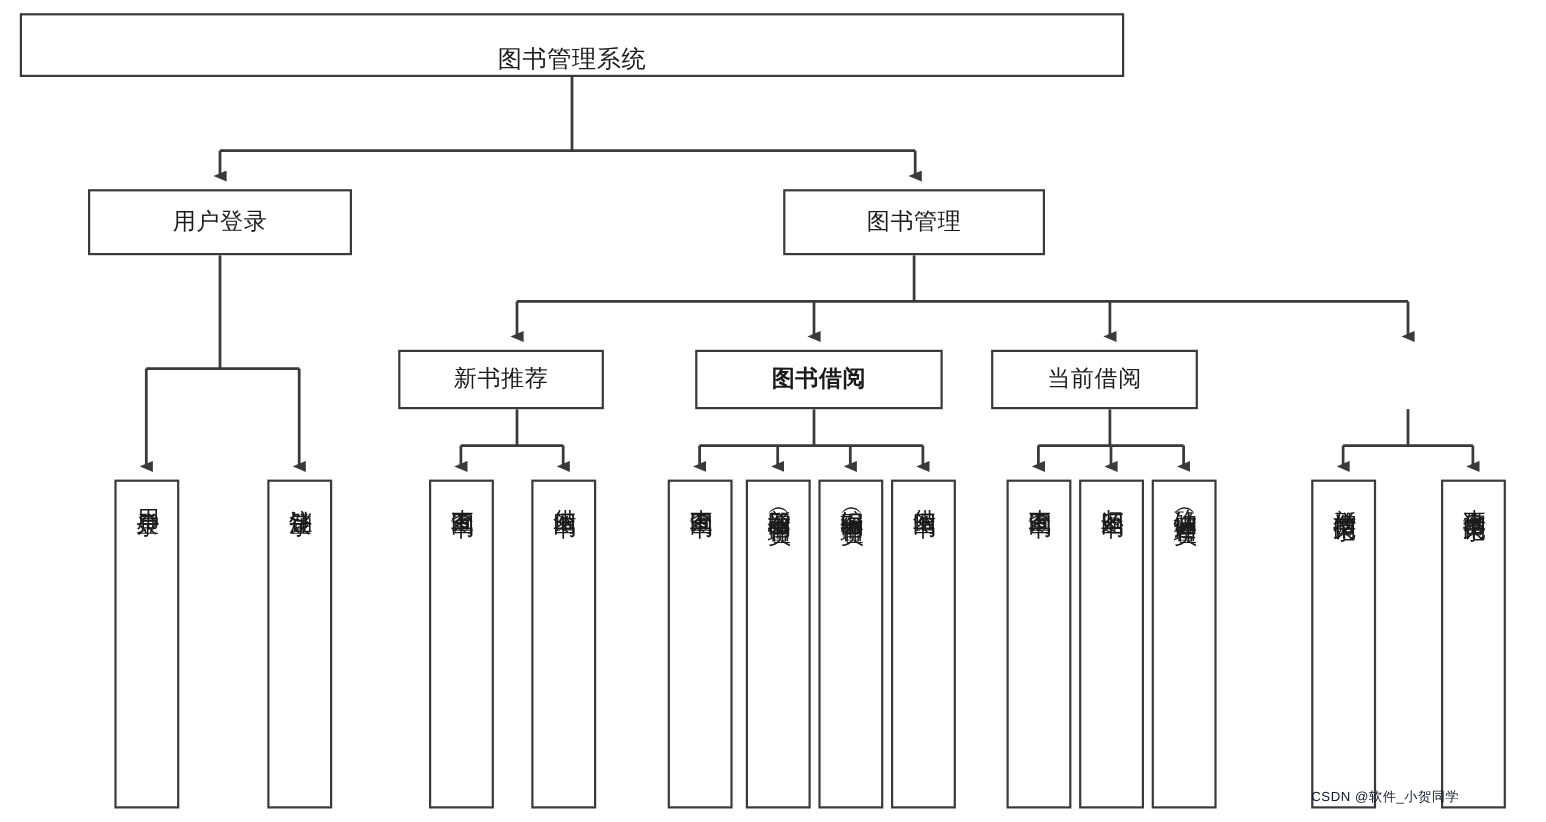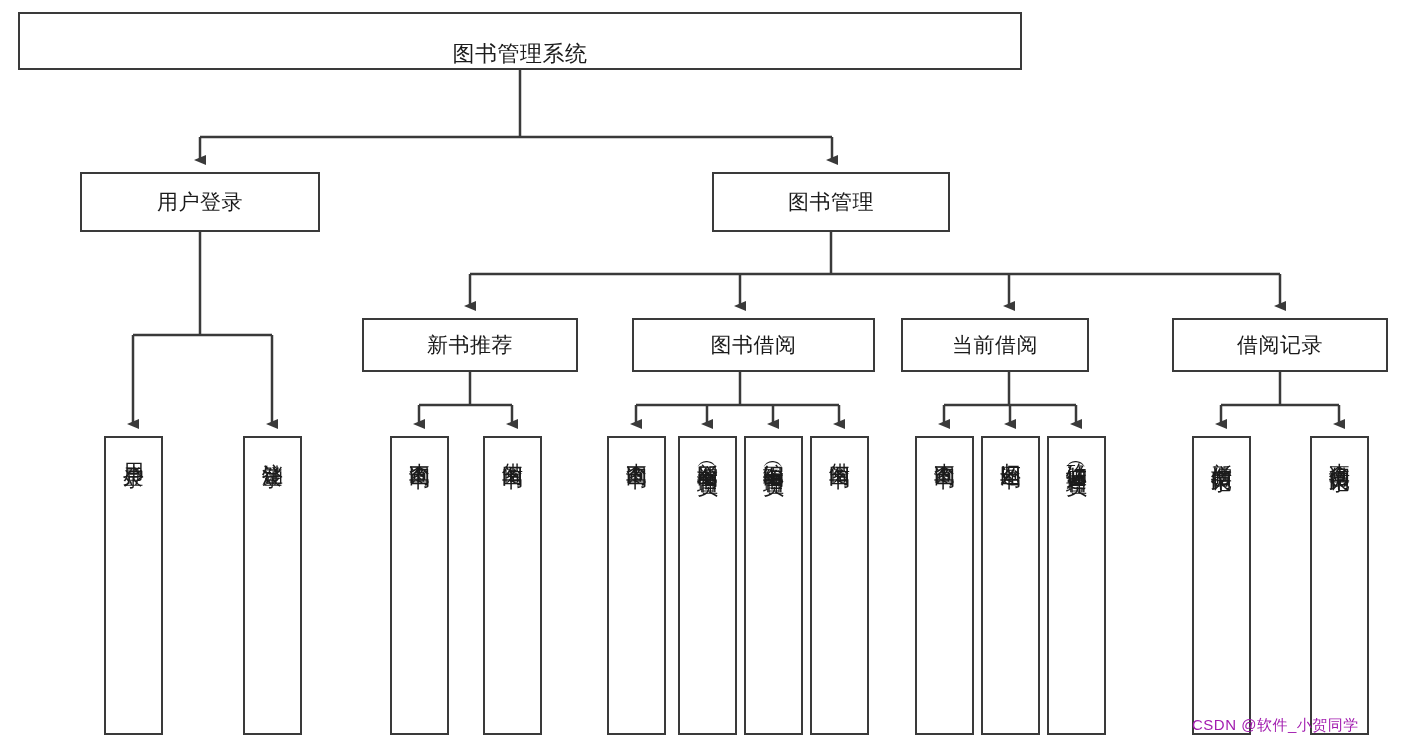--- a/index.html
+++ b/index.html
@@ -58,22 +58,22 @@
   }
   .node.vert .lbl {
     writing-mode: vertical-rl;
     text-orientation: upright;
     font-size: 21px;
     line-height: 1.05;
     letter-spacing: 2px;
   }
   .watermark {
     position: absolute;
-    font-size: 15px;
-    color: #a21caf;
+    font-size: 12px;
+    color: #0f172a;
     white-space: nowrap;
     letter-spacing: 0.5px;
   }
 </style>
 </head>
 <body>
 
 <div id="canvas">
 
   <svg id="wires" viewBox="0 0 1405 747">
@@ -130,31 +130,28 @@
     <span class="lbl">图书管理系统</span>
   </div>
 
   <div class="node horiz" style="left: 80px; top: 172px; width: 240px; height: 60px;">
     <span class="lbl">用户登录</span>
   </div>
   <div class="node horiz" style="left: 712px; top: 172px; width: 238px; height: 60px; justify-content: center;">
     <span class="lbl">图书管理</span>
   </div>
 
-  <div class="node horiz" style="left: 362px; top: 318px; width: 216px; height: 54px;">
+  <div class="node horiz" style="left: 362px; top: 318px; width: 187px; height: 54px;">
     <span class="lbl">新书推荐</span>
   </div>
-  <div class="node horiz" style="left: 632px; top: 318px; width: 243px; height: 54px;">
+  <div class="node horiz" style="left: 632px; top: 318px; width: 225px; height: 54px; font-weight: bold;">
     <span class="lbl">图书借阅</span>
   </div>
   <div class="node horiz" style="left: 901px; top: 318px; width: 188px; height: 54px;">
     <span class="lbl">当前借阅</span>
-  </div>
-  <div class="node horiz" style="left: 1172px; top: 318px; width: 216px; height: 54px;">
-    <span class="lbl">借阅记录</span>
   </div>
 
   <div class="node vert" style="left: 104px; top: 436px; width: 59px; height: 299px;">
     <span class="lbl">用户登录</span>
   </div>
   <div class="node vert" style="left: 243px; top: 436px; width: 59px; height: 299px;">
     <span class="lbl">注销登录</span>
   </div>
   <div class="node vert" style="left: 390px; top: 436px; width: 59px; height: 299px;">
     <span class="lbl">查询图书</span>

